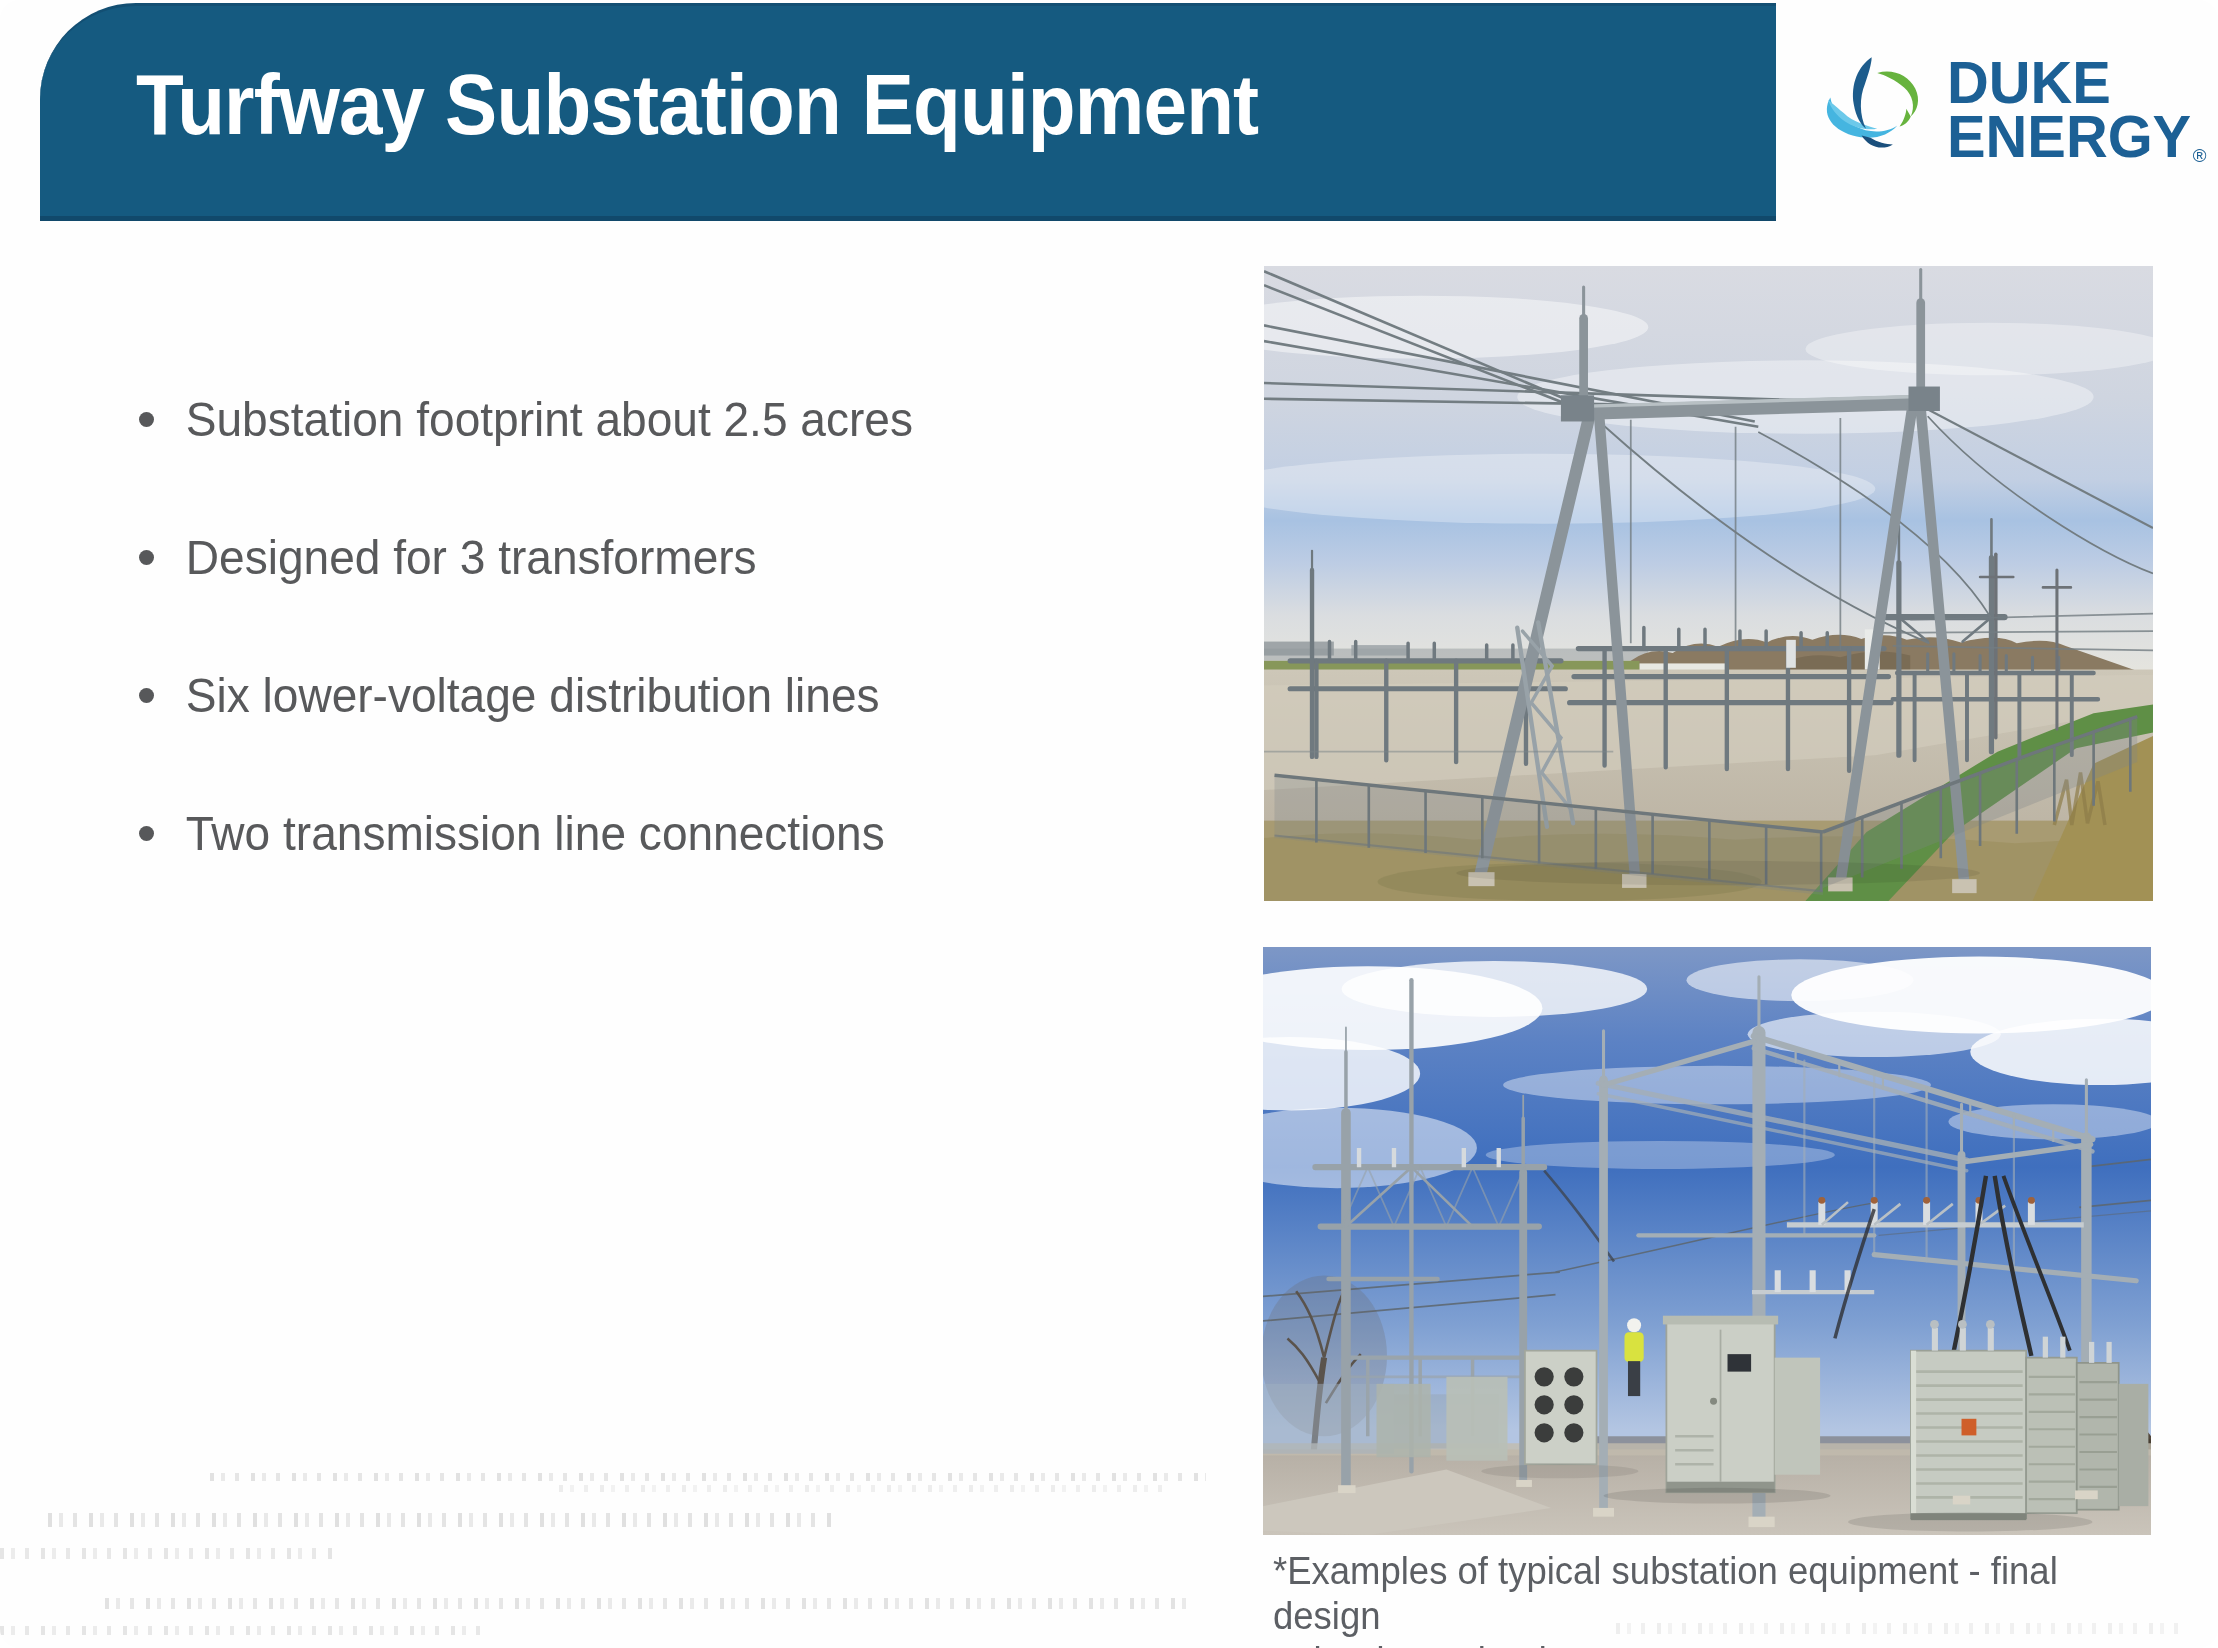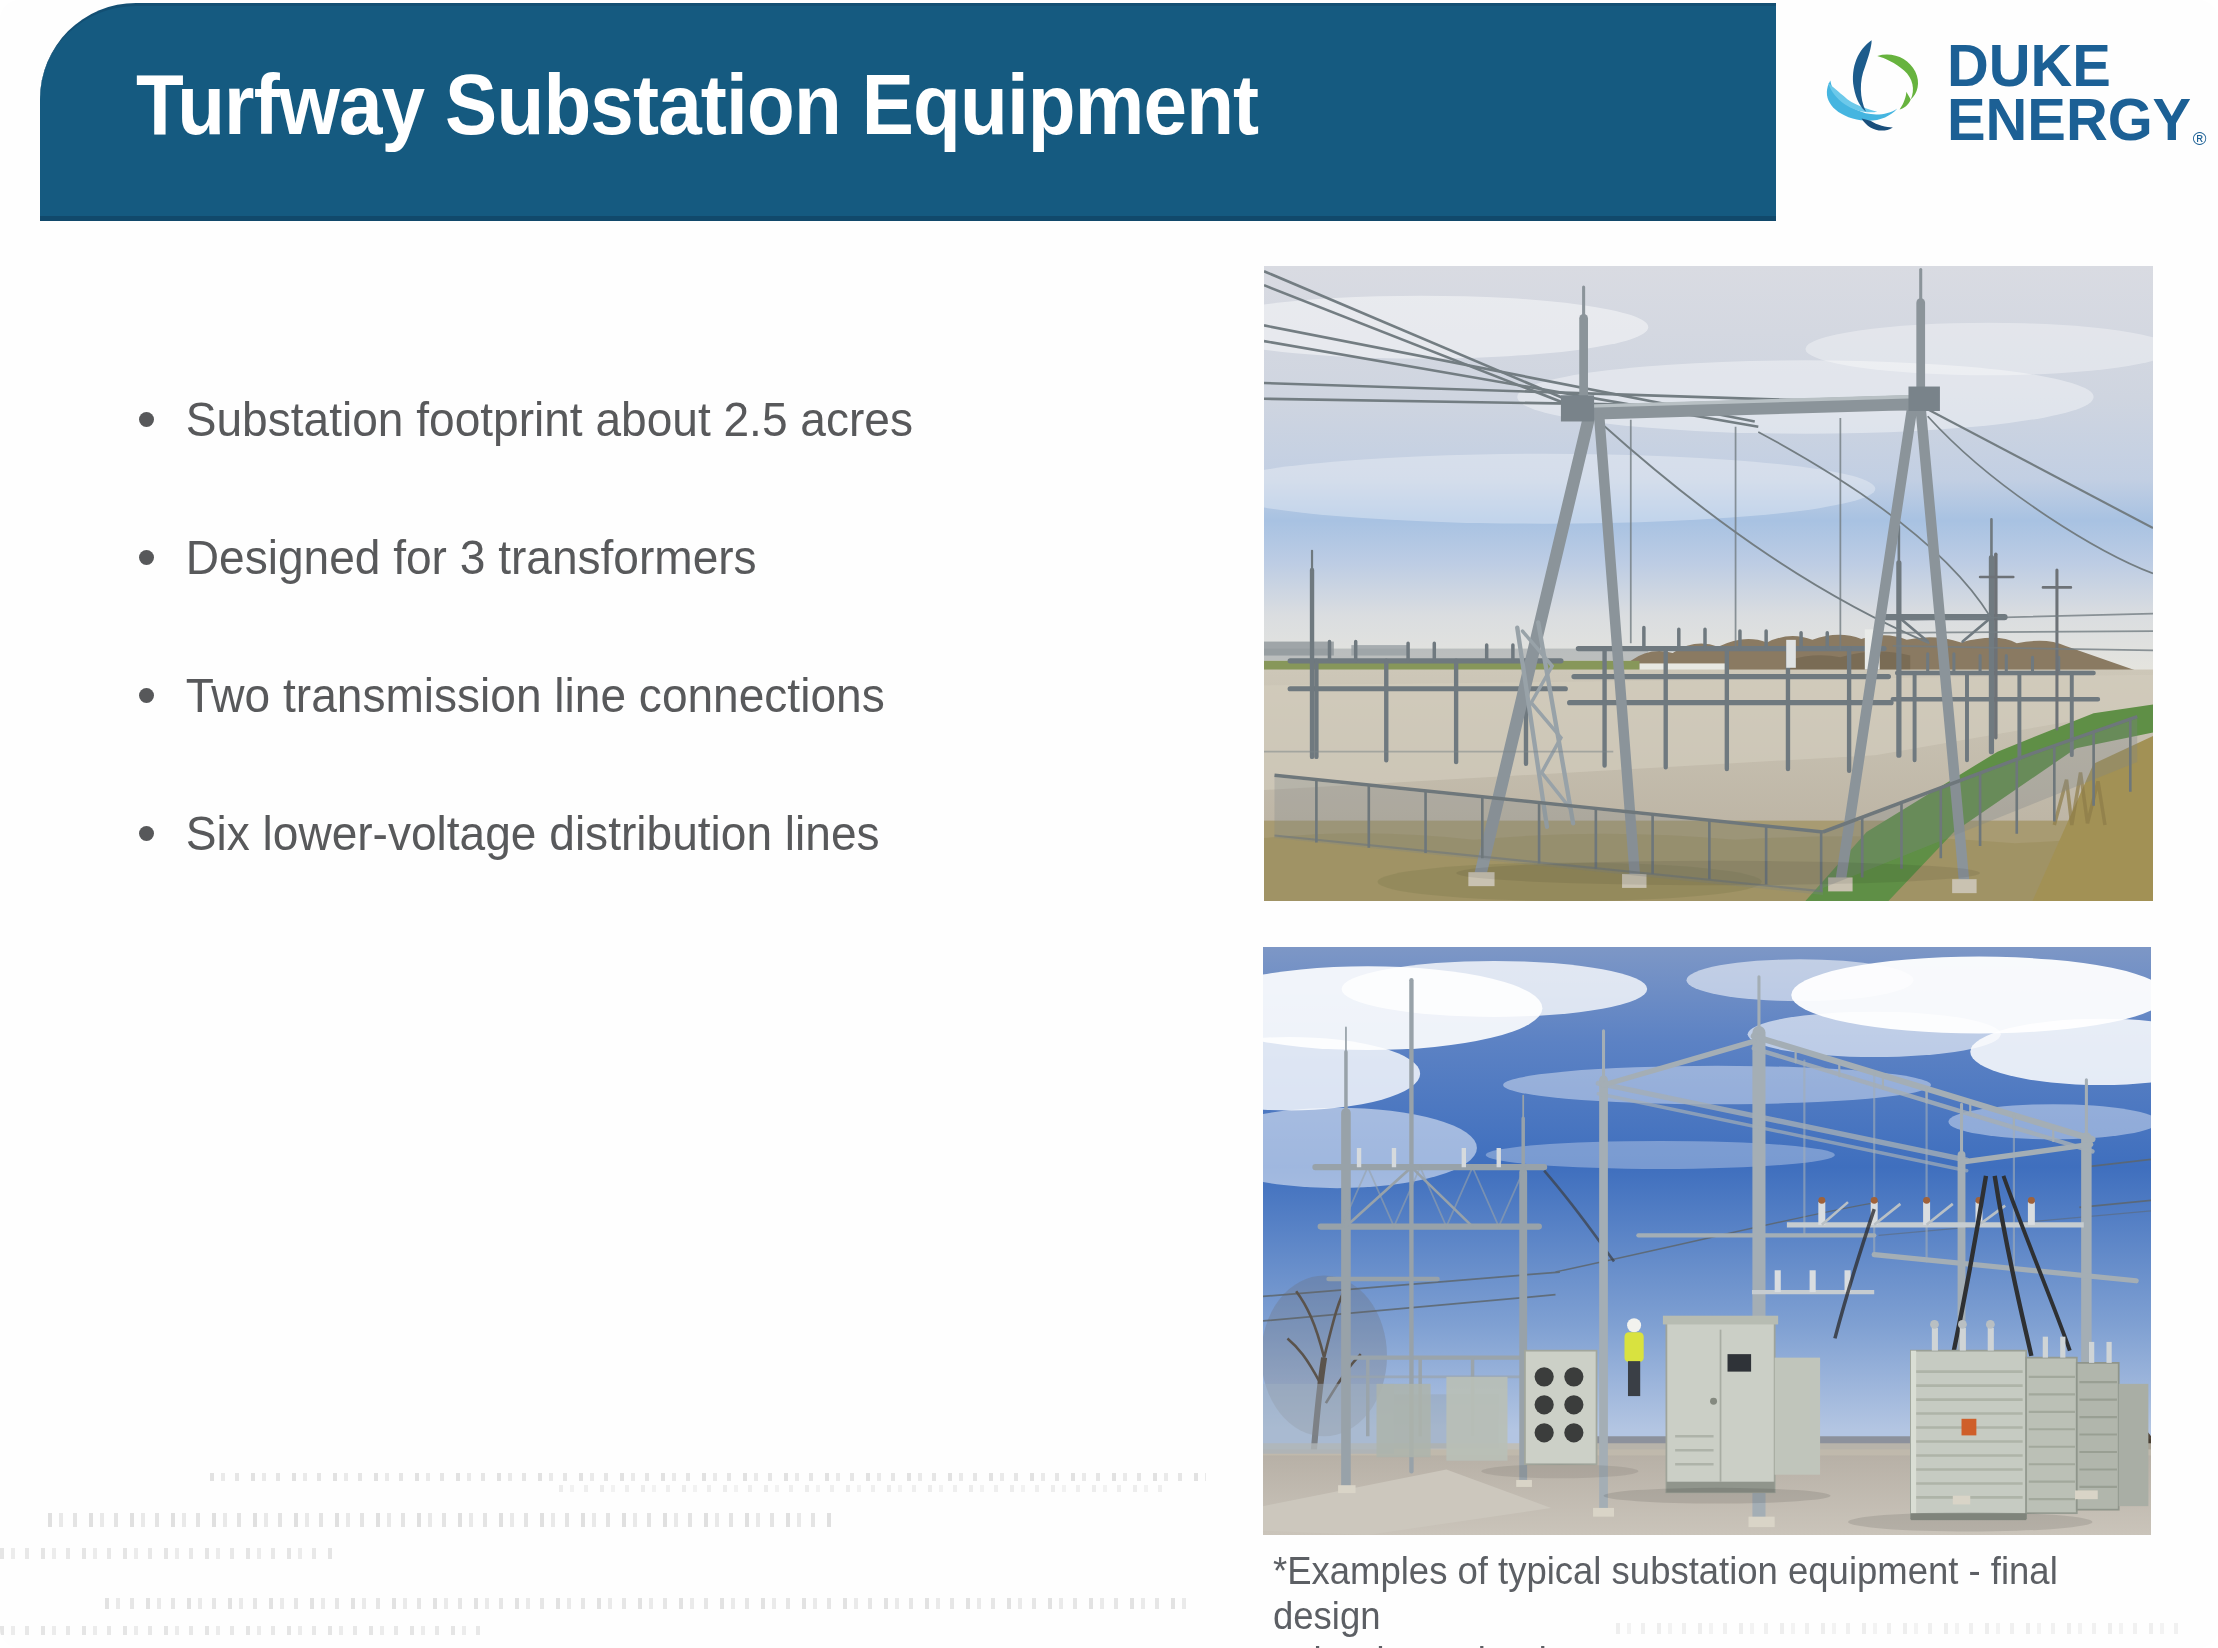--- a/index.html
+++ b/index.html
@@ -8,21 +8,21 @@
 
   
   .titlebar{position:absolute;left:40px;top:2.6px;width:1736px;height:218px;
             background:#155a80;border-top-left-radius:96px;
             border-bottom:5.2px solid #11496b;border-top:3.5px solid #134f73;box-sizing:border-box;}
   .titlebar h1{position:absolute;left:96px;top:50%;transform:translateY(-56%) scaleX(.92);
                transform-origin:left center;margin:0;color:#ffffff;font-size:85px;
                font-weight:bold;letter-spacing:-0.9px;white-space:nowrap;}
 
   
-  .logo{position:absolute;left:1819px;top:34px;width:393px;height:140px;}
+  .logo{position:absolute;left:1819px;top:51px;width:393px;height:140px;}
   .logo svg{position:absolute;left:0;top:3.5px;width:112px;height:114px;}
   .logo-text{position:absolute;left:128px;top:5.2px;color:#1c6095;font-weight:700;
              font-size:59px;line-height:54px;letter-spacing:0;white-space:nowrap;
              transform:scaleX(.98);transform-origin:left top;}
   .logo-text .reg{font-size:19px;font-weight:400;vertical-align:-5.2px;margin-left:1.7px;}
 
   
   .bullets{position:absolute;left:127px;top:381px;width:1101px;margin:8px;padding:0;list-style:none;}
   .bullets li{position:relative;height:61px;margin-bottom:77px;}
   .bullets .dot{position:absolute;left:3.5px;top:23px;width:15px;height:15px;border-radius:50%;
@@ -70,22 +70,22 @@
     </svg>
     <div class="logo-text">
       <div>DUKE</div>
       <div><span>ENERGY</span><span class="reg">®</span></div>
     </div>
   </div>
 
   <ul class="bullets">
     <li><span class="dot"></span><span class="btxt">Substation footprint about 2.5 acres</span></li>
     <li><span class="dot"></span><span class="btxt">Designed for 3 transformers</span></li>
+    <li><span class="dot"></span><span class="btxt">Six lower-voltage distribution lines</span></li>
     <li><span class="dot"></span><span class="btxt">Two transmission line connections</span></li>
-    <li><span class="dot"></span><span class="btxt">Six lower-voltage distribution lines</span></li>
   </ul>
 
   <div class="photo photo-top">
     <svg viewBox="0 0 1018 727" preserveAspectRatio="none">
       <defs>
         <linearGradient id="sky1" x1="0" y1="0" x2="0" y2="1">
           <stop offset="0" stop-color="#d9dbe2"></stop>
             <stop offset=".32" stop-color="#cfd5e0"></stop>
           <stop offset=".52" stop-color="#c2cfe3"></stop>
             <stop offset=".62" stop-color="#a8c2e2"></stop>

